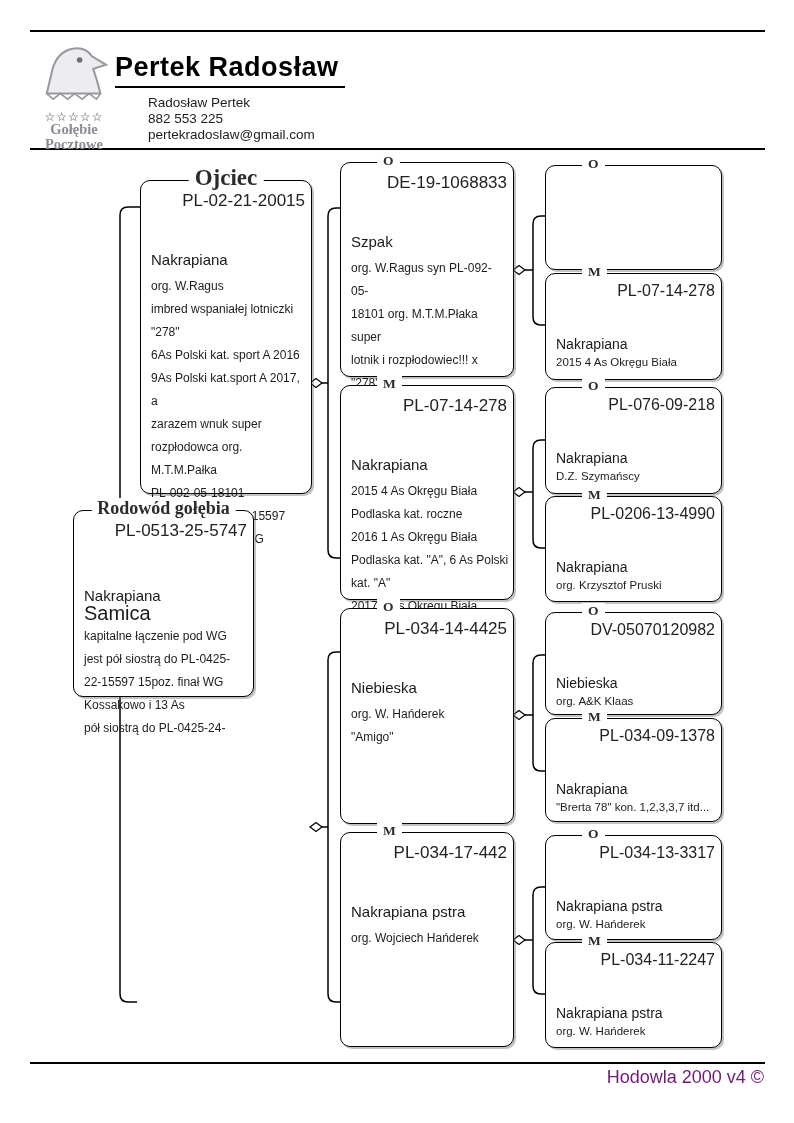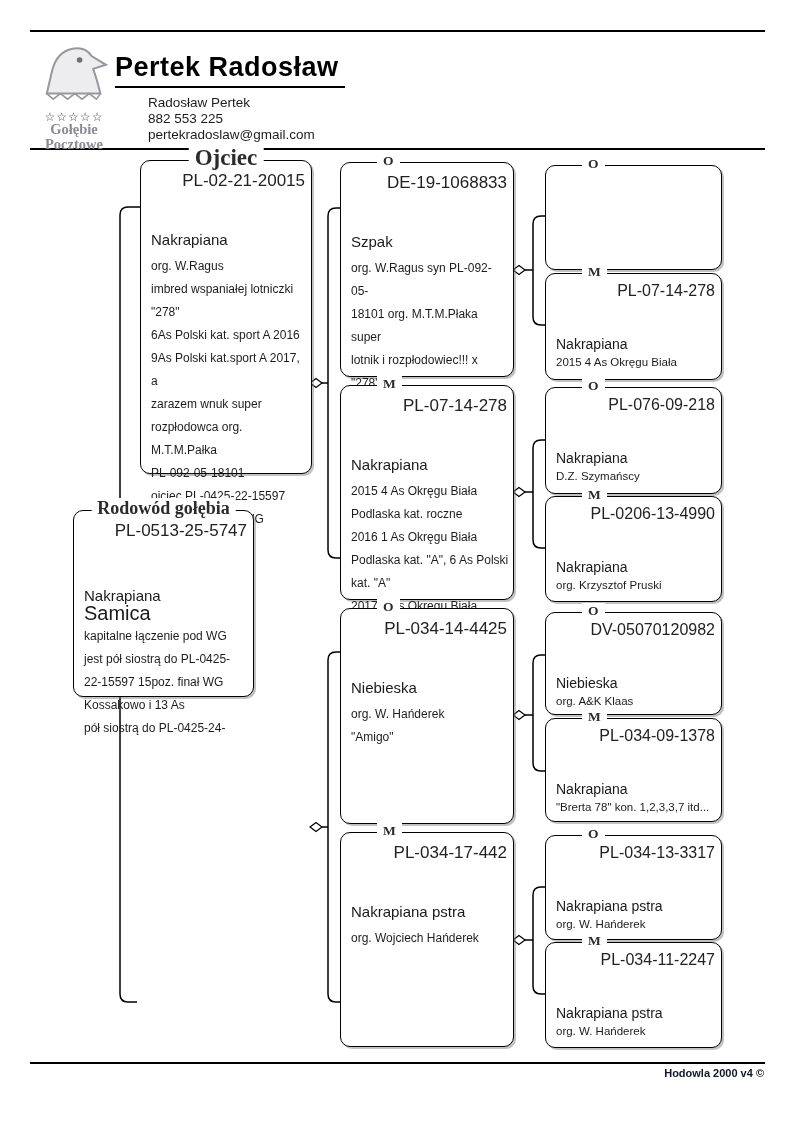--- a/index.html
+++ b/index.html
@@ -33,21 +33,21 @@
   .color { position:absolute; top:70px; left:10px; right:6px; font-size:15px; }
   .sex   { position:absolute; top:91px; left:10px; right:6px; font-size:20px; }
   .desc  { position:absolute; top:94px; left:10px; right:4px; font-size:12px; line-height:23px; white-space:pre-line; color:#1c1c1c; }
   .subj .color { top:76px; }
   .subj .desc  { top:114px; }
   .small .ring  { top:8px;  font-size:16px; }
   .small .color { top:62px; font-size:14px; }
   .small .desc  { top:82px; font-size:11.5px; line-height:13px; }
 
   
-  .footer-text { position:absolute; right:30px; top:1067px; font-size:11px; color:#0f172a;font-weight:bold; }
+  .footer-text { position:absolute; right:30px; top:1067px; font-size:18px; color:#701a75; }
 </style>
 </head>
 <body>
 
 <div class="page">
 
   <div class="hr" style="top:30px;"></div>
   <div class="hr" style="top:148px;"></div>
 
   <div class="logo">
@@ -87,21 +87,21 @@
     <path d="M515 492 L533 492"></path>
     <path class="diamond" d="M513 492 L519 487.5 L525 492 L519 496.5 Z"></path>
     <path d="M548 655 L541 655 Q533 655 533 663 L533 763 Q533 771 541 771 L548 771"></path>
     <path d="M515 715 L533 715"></path>
     <path class="diamond" d="M513 715 L519 710.5 L525 715 L519 719.5 Z"></path>
     <path d="M548 887 L541 887 Q533 887 533 895 L533 986 Q533 994 541 994 L548 994"></path>
     <path d="M515 940 L533 940"></path>
     <path class="diamond" d="M513 940 L519 935.5 L525 940 L519 944.5 Z"></path>
   </svg>
 
-  <div class="pbox" style="left:140px; top:160px; width:170px; height:312px;text-decoration:underline;">
+  <div class="pbox" style="left:140px; top:180px; width:170px; height:312px;text-decoration:underline;">
     <span class="tag tag-big">Ojciec</span>
     <div class="ring">PL-02-21-20015</div>
     <div class="color">Nakrapiana</div>
     <div class="desc">org. W.Ragus
 imbred wspaniałej lotniczki
 "278"
 6As Polski kat. sport A 2016
 9As Polski kat.sport A 2017, a
 zarazem wnuk super
 rozpłodowca org. M.T.M.Pałka

